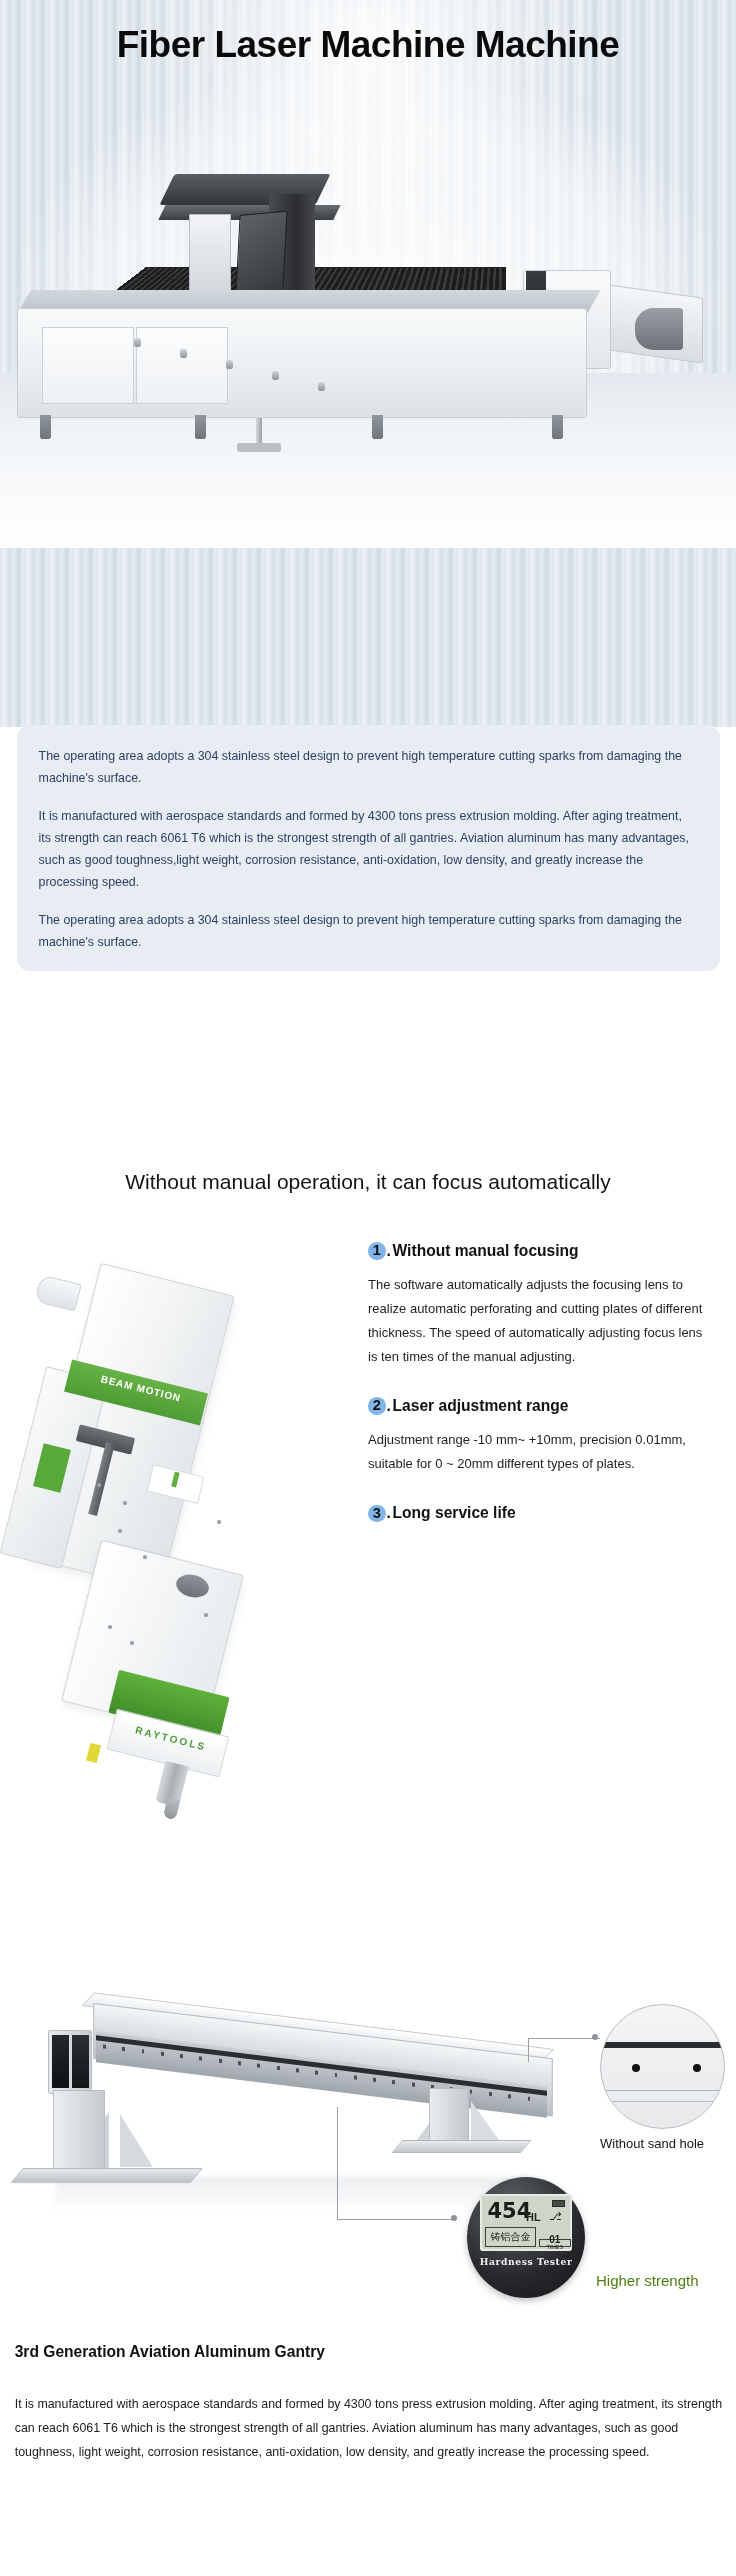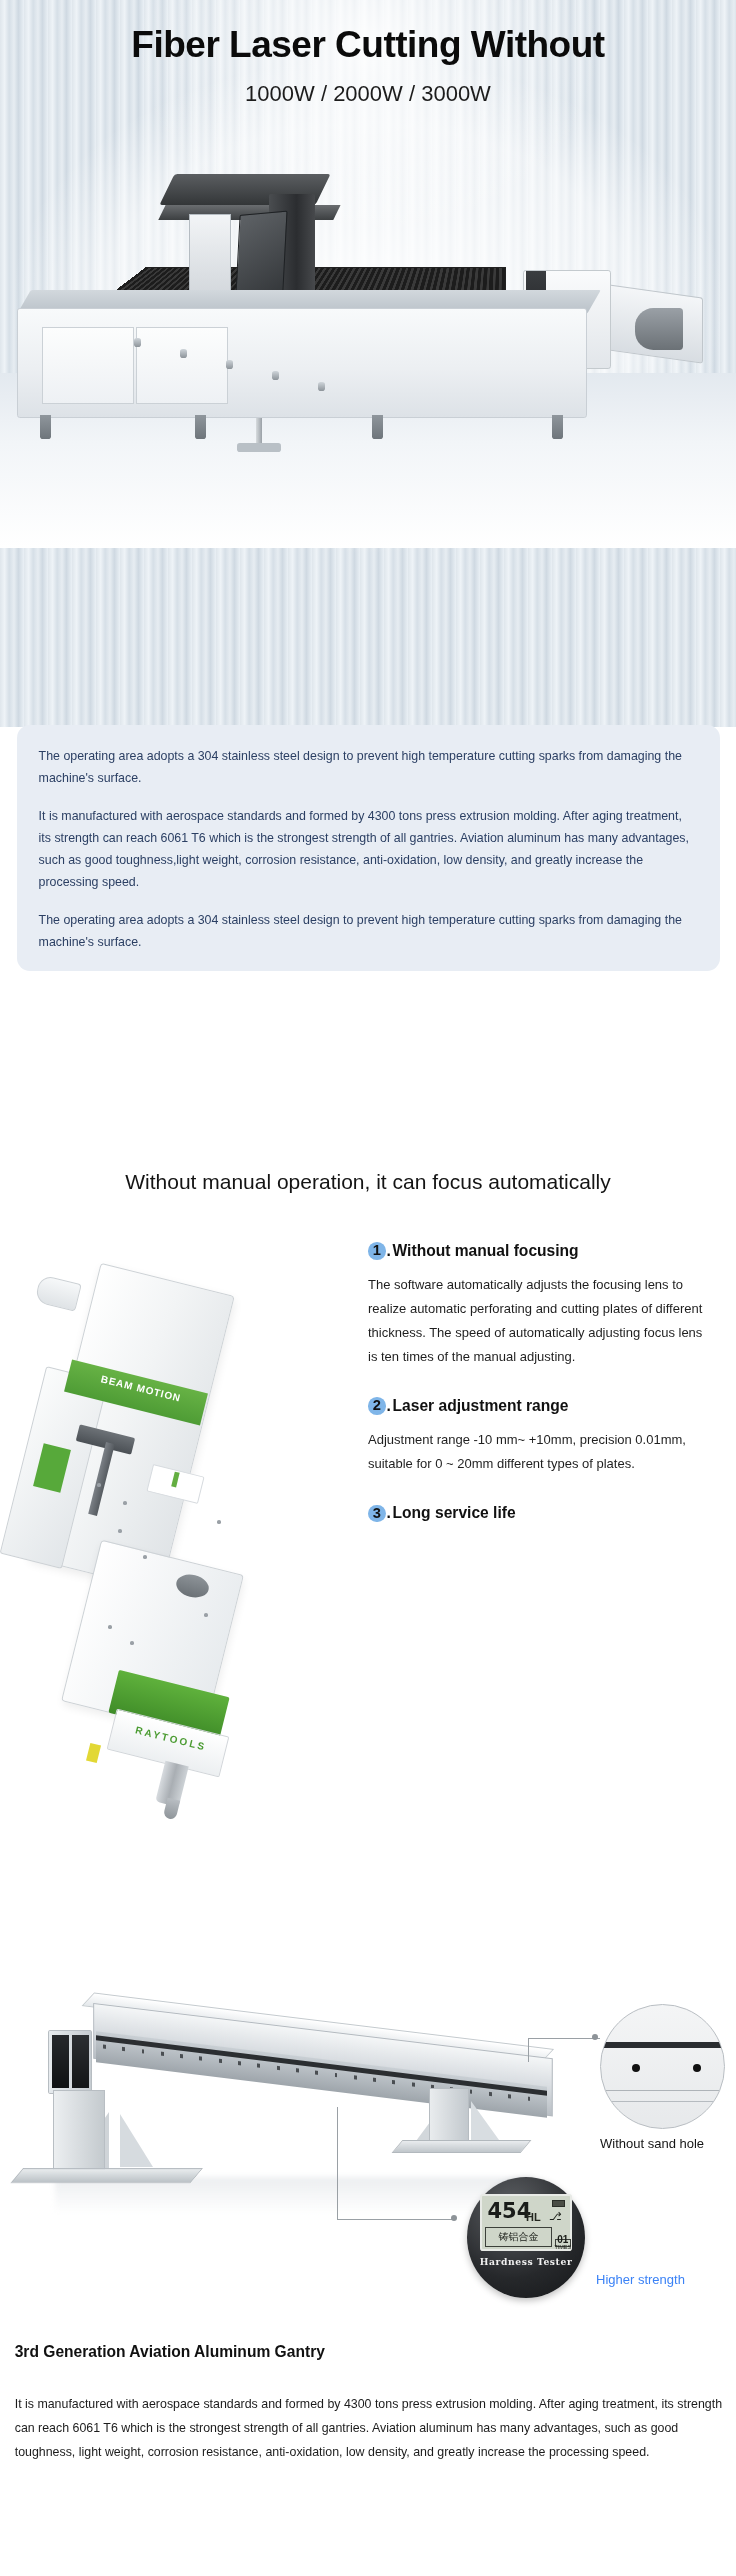--- a/index.html
+++ b/index.html
@@ -442,35 +442,35 @@
   .t-row {
     position: absolute; left: 2.8px; top: 31px; width: 86px; height: 20px;
     display: flex; gap: 2.8px;
   }
   .t-cell-a {
     flex: 1; border: 0.9px solid #3c403a; font-size: 10px; color: #1a1d18;
     display: flex; align-items: center; justify-content: center;
     font-family: Liberation Mono, monospace;
   }
   .t-cell-b {
-    width: 16px; border: 0.9px solid #3c403a; color: #1a1d18;
+    width: 32px; border: 0.9px solid #3c403a; color: #1a1d18;
     display: flex; flex-direction: column; align-items: center; justify-content: center;
     line-height: 1;
     margin-top: 12px;
   }
   .t-cell-b .n { font-size: 10px; font-weight: bold; }
   .t-cell-b .u { font-size: 5.5px; }
   .t-brand {
     position: absolute; left: 0; top: 79px; width: 118px;
     text-align: center; color: #f0f0f0; font-size: 9.2px; font-weight: bold;
     letter-spacing: 0.6px; font-family: "DejaVu Serif", serif;
   }
   .callout-label-2 {
     position: absolute; left: 596px; top: 2272px;
-    font-size: 13px; color: #3b82f6; text-align: right;
+    font-size: 15px; color: #4d7c0f; text-align: right;
   }
   .lead-2 { position: absolute; left: 337px; top: 2107px; width: 0.9px; height: 112px; background: #9aa0a5; }
   .lead-2b { position: absolute; left: 337px; top: 2219px; width: 118px; height: 0.9px; background: #9aa0a5; }
   .lead-2dot {
     position: absolute; left: 451px; top: 2215px; width: 6.4px; height: 6.4px;
     background: #8d9398; border-radius: 50%;
   }
 
   
   .bottom-title {
@@ -483,22 +483,21 @@
   }
 </style>
 </head>
 <body>
 
 <div class="page">
 
   <div class="hero">
     <div class="hero-sheen"></div>
 
-    <div class="hero-title">Fiber Laser Cutting Without</div>
-    <div class="hero-sub">1000W / 2000W / 3000W</div>
+    <div class="hero-title">Fiber Laser Machine Machine</div>
 
     <div class="machine">
       <div class="m-bg-floor"></div>
 
       <div class="m-table"></div>
       <div class="m-table-front"></div>
 
       <div class="m-gantry-arm"></div>
       <div class="m-gantry-bridge"></div>
       <div class="m-gantry"></div>

